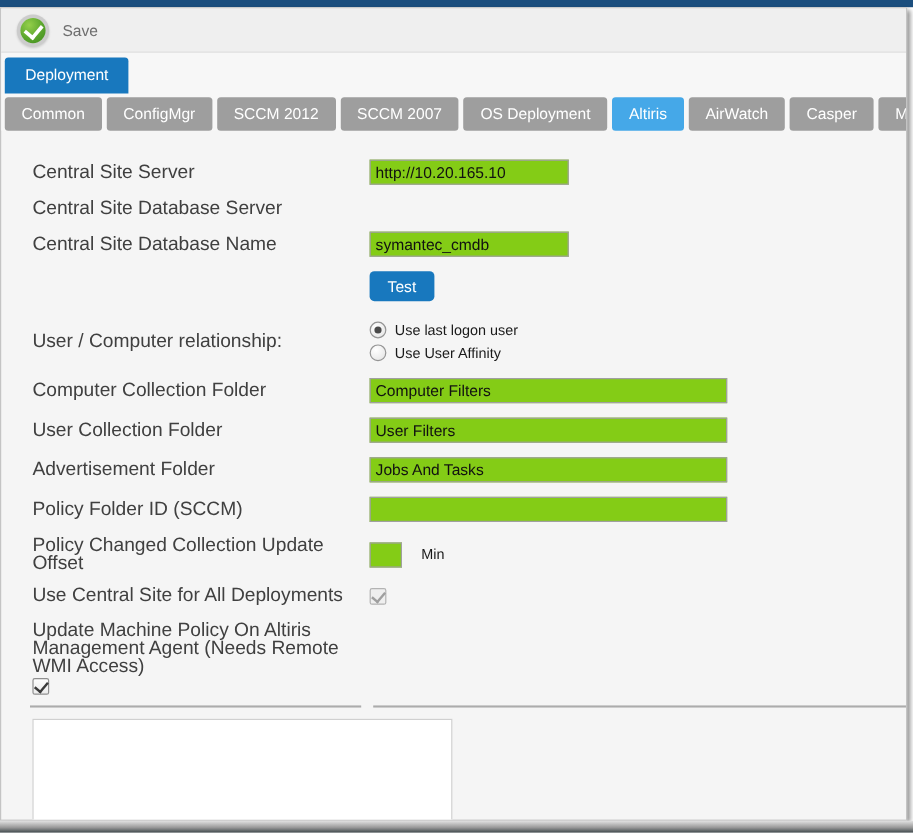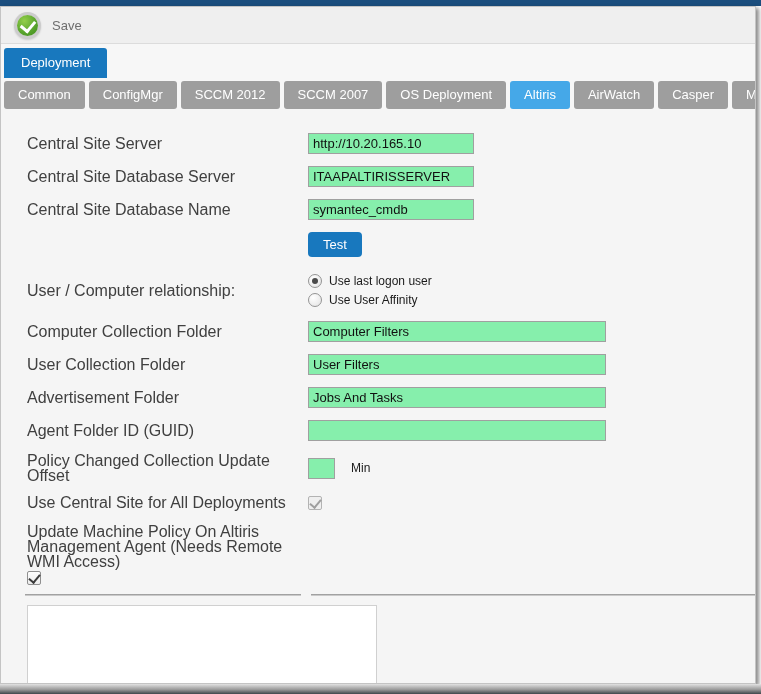--- a/index.html
+++ b/index.html
@@ -36,21 +36,21 @@
   .tabs-row { display:flex; gap:4px; margin-top:3px; }
   .tab { background:#9e9e9e; color:#ffffff; font-size:13px; padding:6px 14px 7px;
     border-radius:3px; text-align:center; cursor:pointer; white-space:nowrap; }
   .tab.active { background:#45a8e8; }
 
   
   .content { padding:24px 0 0 26px; }
   .row { display:flex; align-items:center; margin-bottom:12px; }
   .row.top { align-items:flex-start;flex-direction:column; }
   .lbl { width:281px; flex:none; font-size:16px; color:#404040; padding-right:10px; line-height:15px; }
-  input.txt { height:21px; border:1px solid #a0a0a0; background:#86efac; font-size:13px;
+  input.txt { height:21px; border:1px solid #a0a0a0; background:#84cc16; font-size:13px;
     padding:1px 4px; font-family:"Liberation Sans", sans-serif; color:#111; }
   .narrow { width:166px; }
   .wide { width:298px; }
   .tiny { width:27px; height:24px; }
   .unit { font-size:12px; color:#1a1a1a; margin-left:16px; }
   .btn { background:#1878be; border:none; color:#fff; font-size:13px; padding:5px 15px;
     border-radius:4px; cursor:pointer; font-family:"Liberation Sans", sans-serif; }
 
   
   .radio-group { display:flex; flex-direction:column; gap:5px; }
@@ -112,21 +112,20 @@
 
   <div class="content">
 
     <div class="row">
       <div class="lbl">Central Site Server</div>
       <input class="txt narrow" type="text" value="http://10.20.165.10" style="">
     </div>
 
     <div class="row">
       <div class="lbl">Central Site Database Server</div>
-      <input class="txt narrow" type="text" value="ITAAPALTIRISSERVER" style="">
     </div>
 
     <div class="row">
       <div class="lbl">Central Site Database Name</div>
       <input class="txt narrow" type="text" value="symantec_cmdb" style="">
     </div>
 
     <div class="row" style="margin-bottom:17px;">
       <div class="lbl"></div>
       <button class="btn">Test</button>
@@ -155,21 +154,21 @@
       <div class="lbl">User Collection Folder</div>
       <input class="txt wide" type="text" value="User Filters" style="">
     </div>
 
     <div class="row">
       <div class="lbl">Advertisement Folder</div>
       <input class="txt wide" type="text" value="Jobs And Tasks" style="">
     </div>
 
     <div class="row">
-      <div class="lbl">Agent Folder ID (GUID)</div>
+      <div class="lbl">Policy Folder ID (SCCM)</div>
       <input class="txt wide" type="text" value="" style="">
     </div>
 
     <div class="row">
       <div class="lbl">Policy Changed Collection Update Offset</div>
       <input class="txt tiny" type="text" value="" style="">
       <span class="unit">Min</span>
     </div>
 
     <div class="row" style="margin-bottom:14px;">

